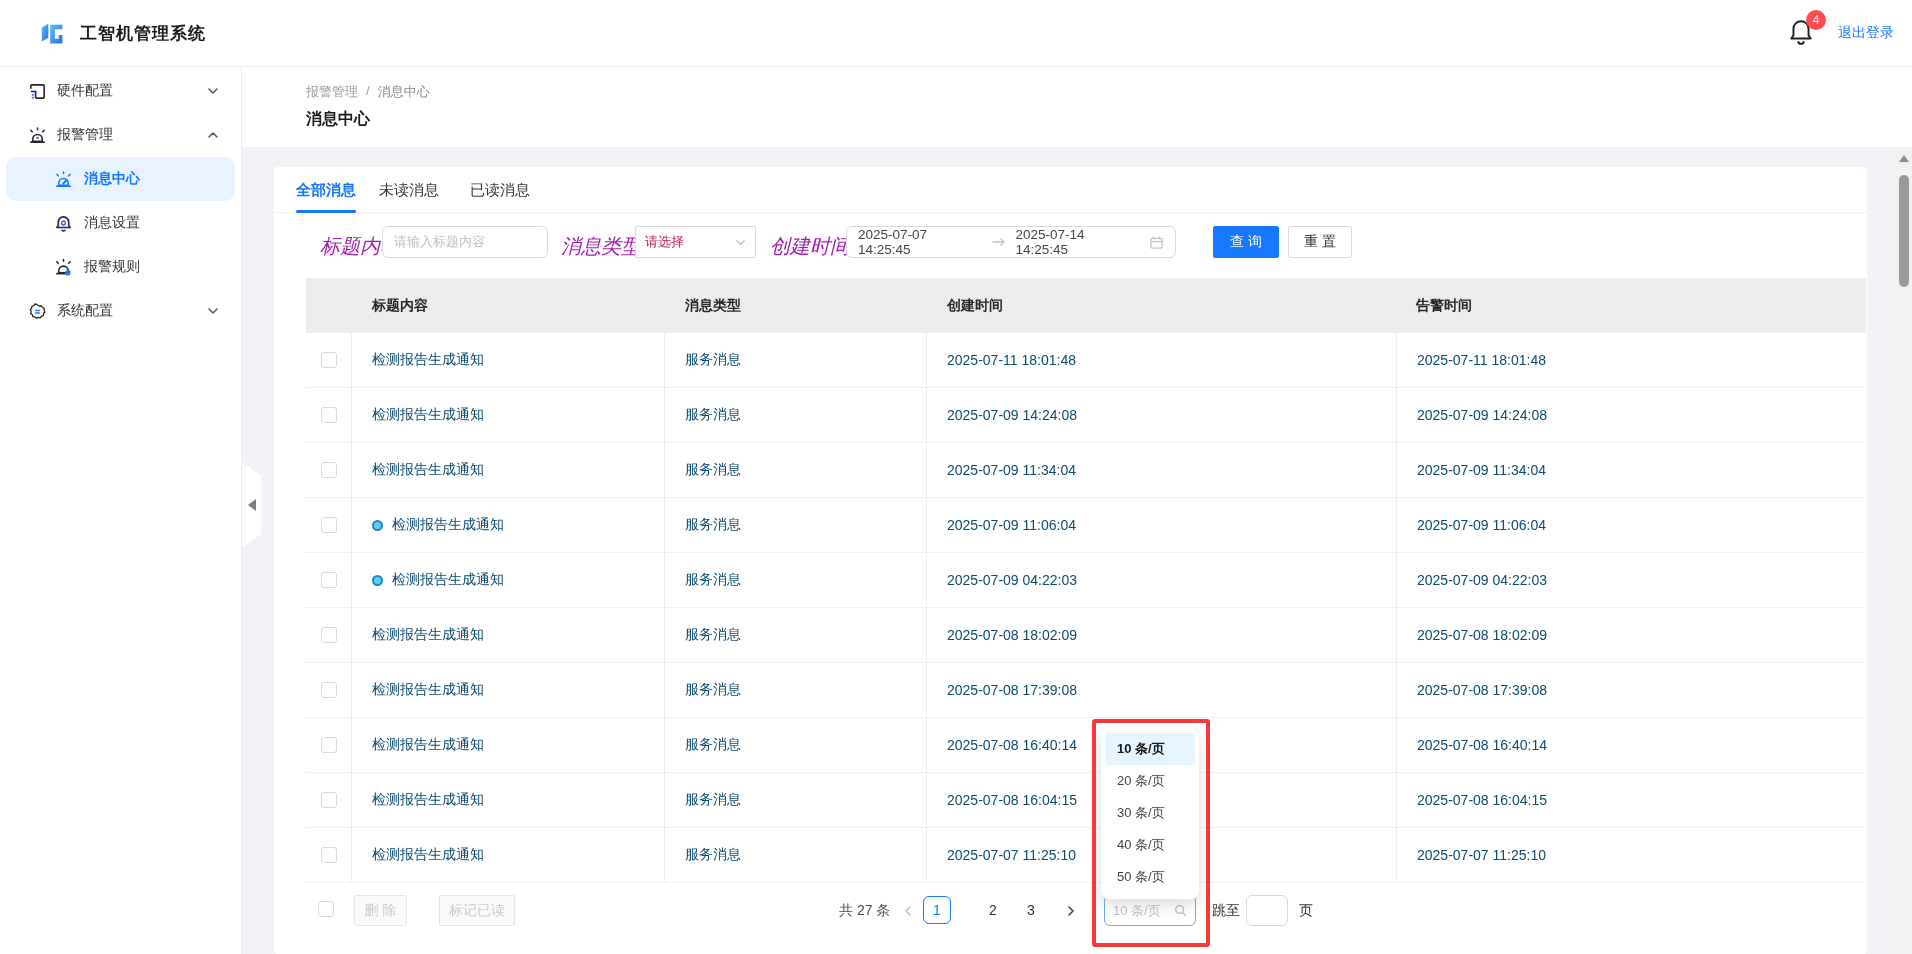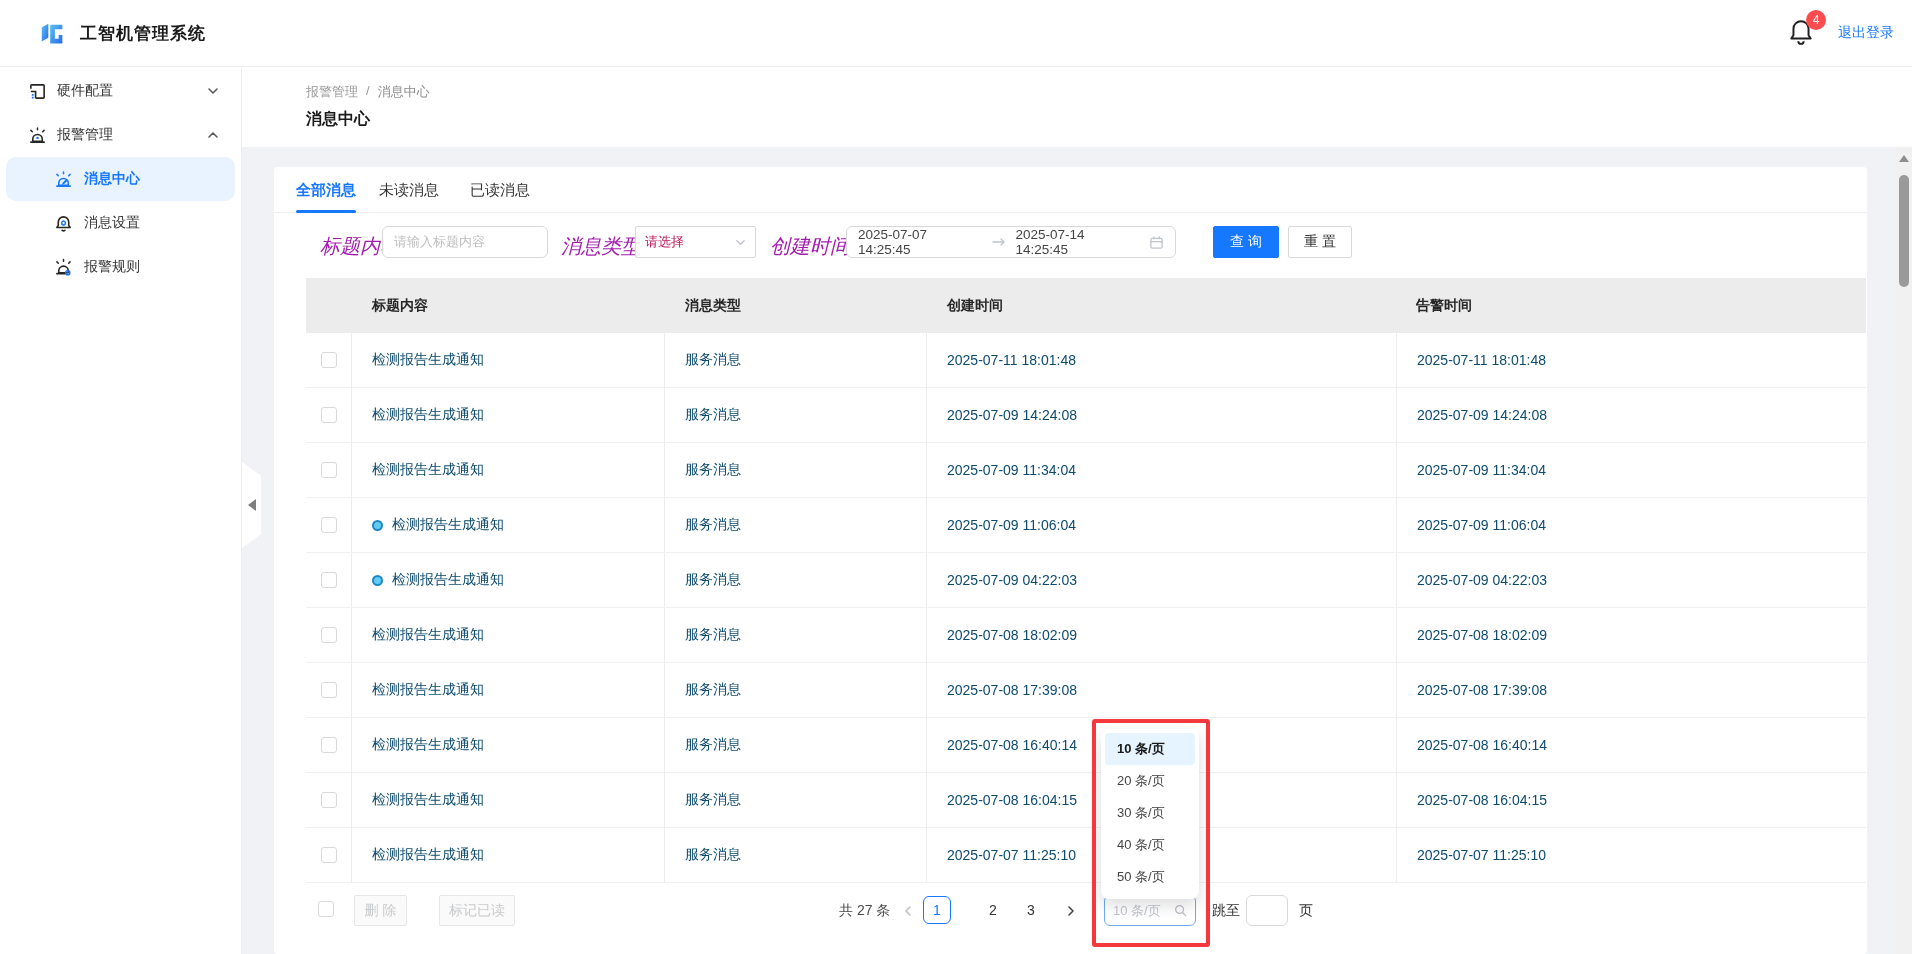--- a/index.html
+++ b/index.html
@@ -195,20 +195,34 @@
           <path d="M5 13.5 a5 5 0 0 1 10 0 v2 H5 Z" fill="none" stroke="#262626" stroke-width="1.7" stroke-linejoin="round"></path>
           <path d="M3 16.5 h9" stroke="#262626" stroke-width="1.7" stroke-linecap="round"></path>
           <path d="M10 3.5 v-2 M4.5 5.5 l-1.4-1.4 M15.5 5.5 l1.4-1.4" stroke="#262626" stroke-width="1.6" stroke-linecap="round"></path>
           <circle cx="14.5" cy="15.5" r="2.2" fill="none" stroke="#1677ff" stroke-width="1.5"></circle>
           <circle cx="14.5" cy="15.5" r=".8" fill="#1677ff"></circle>
         </svg>
       </span>
       <span class="lbl">报警规则</span>
     </div>
 
+    <div class="side-item">
+      <span class="ico">
+        <svg width="19" height="19" viewBox="0 0 20 20">
+          <path d="M10 2.5 l2 1.2 2.3-.3 1.2 2 2.2.9 -.3 2.3 1.1 2 -1.6 1.7 -.2 2.3 -2.2.7 -1.3 1.9 -2.3-.5 -2.1 1 -1.7-1.6 -2.3-.2 -.7-2.2 -1.9-1.3 .5-2.3 -1-2.1 1.6-1.7 .2-2.3 2.2-.7 1.3-1.9 2.3.5 Z" fill="none" stroke="#262626" stroke-width="1.5" stroke-linejoin="round" transform="scale(.92) translate(.9 .9)"></path>
+          <path d="M7.5 9 h5 M7.5 11.5 h5" stroke="#1677ff" stroke-width="1.5"></path>
+        </svg>
+      </span>
+      <span class="lbl">系统配置</span>
+      <span class="chev">
+        <svg width="12" height="12" viewBox="0 0 12 12">
+            <polyline points="2,4 6,8 10,4" fill="none" stroke="#595959" stroke-width="1.6" stroke-linecap="round" stroke-linejoin="round"></polyline>
+          </svg>
+      </span>
+    </div>
   </div>
 
   <div class="collapse-handle">
     <span class="collapse-tri"></span>
   </div>
 
   <div class="crumbband">
     <div class="crumbs">
       <span>报警管理</span>
       <span>/</span>

